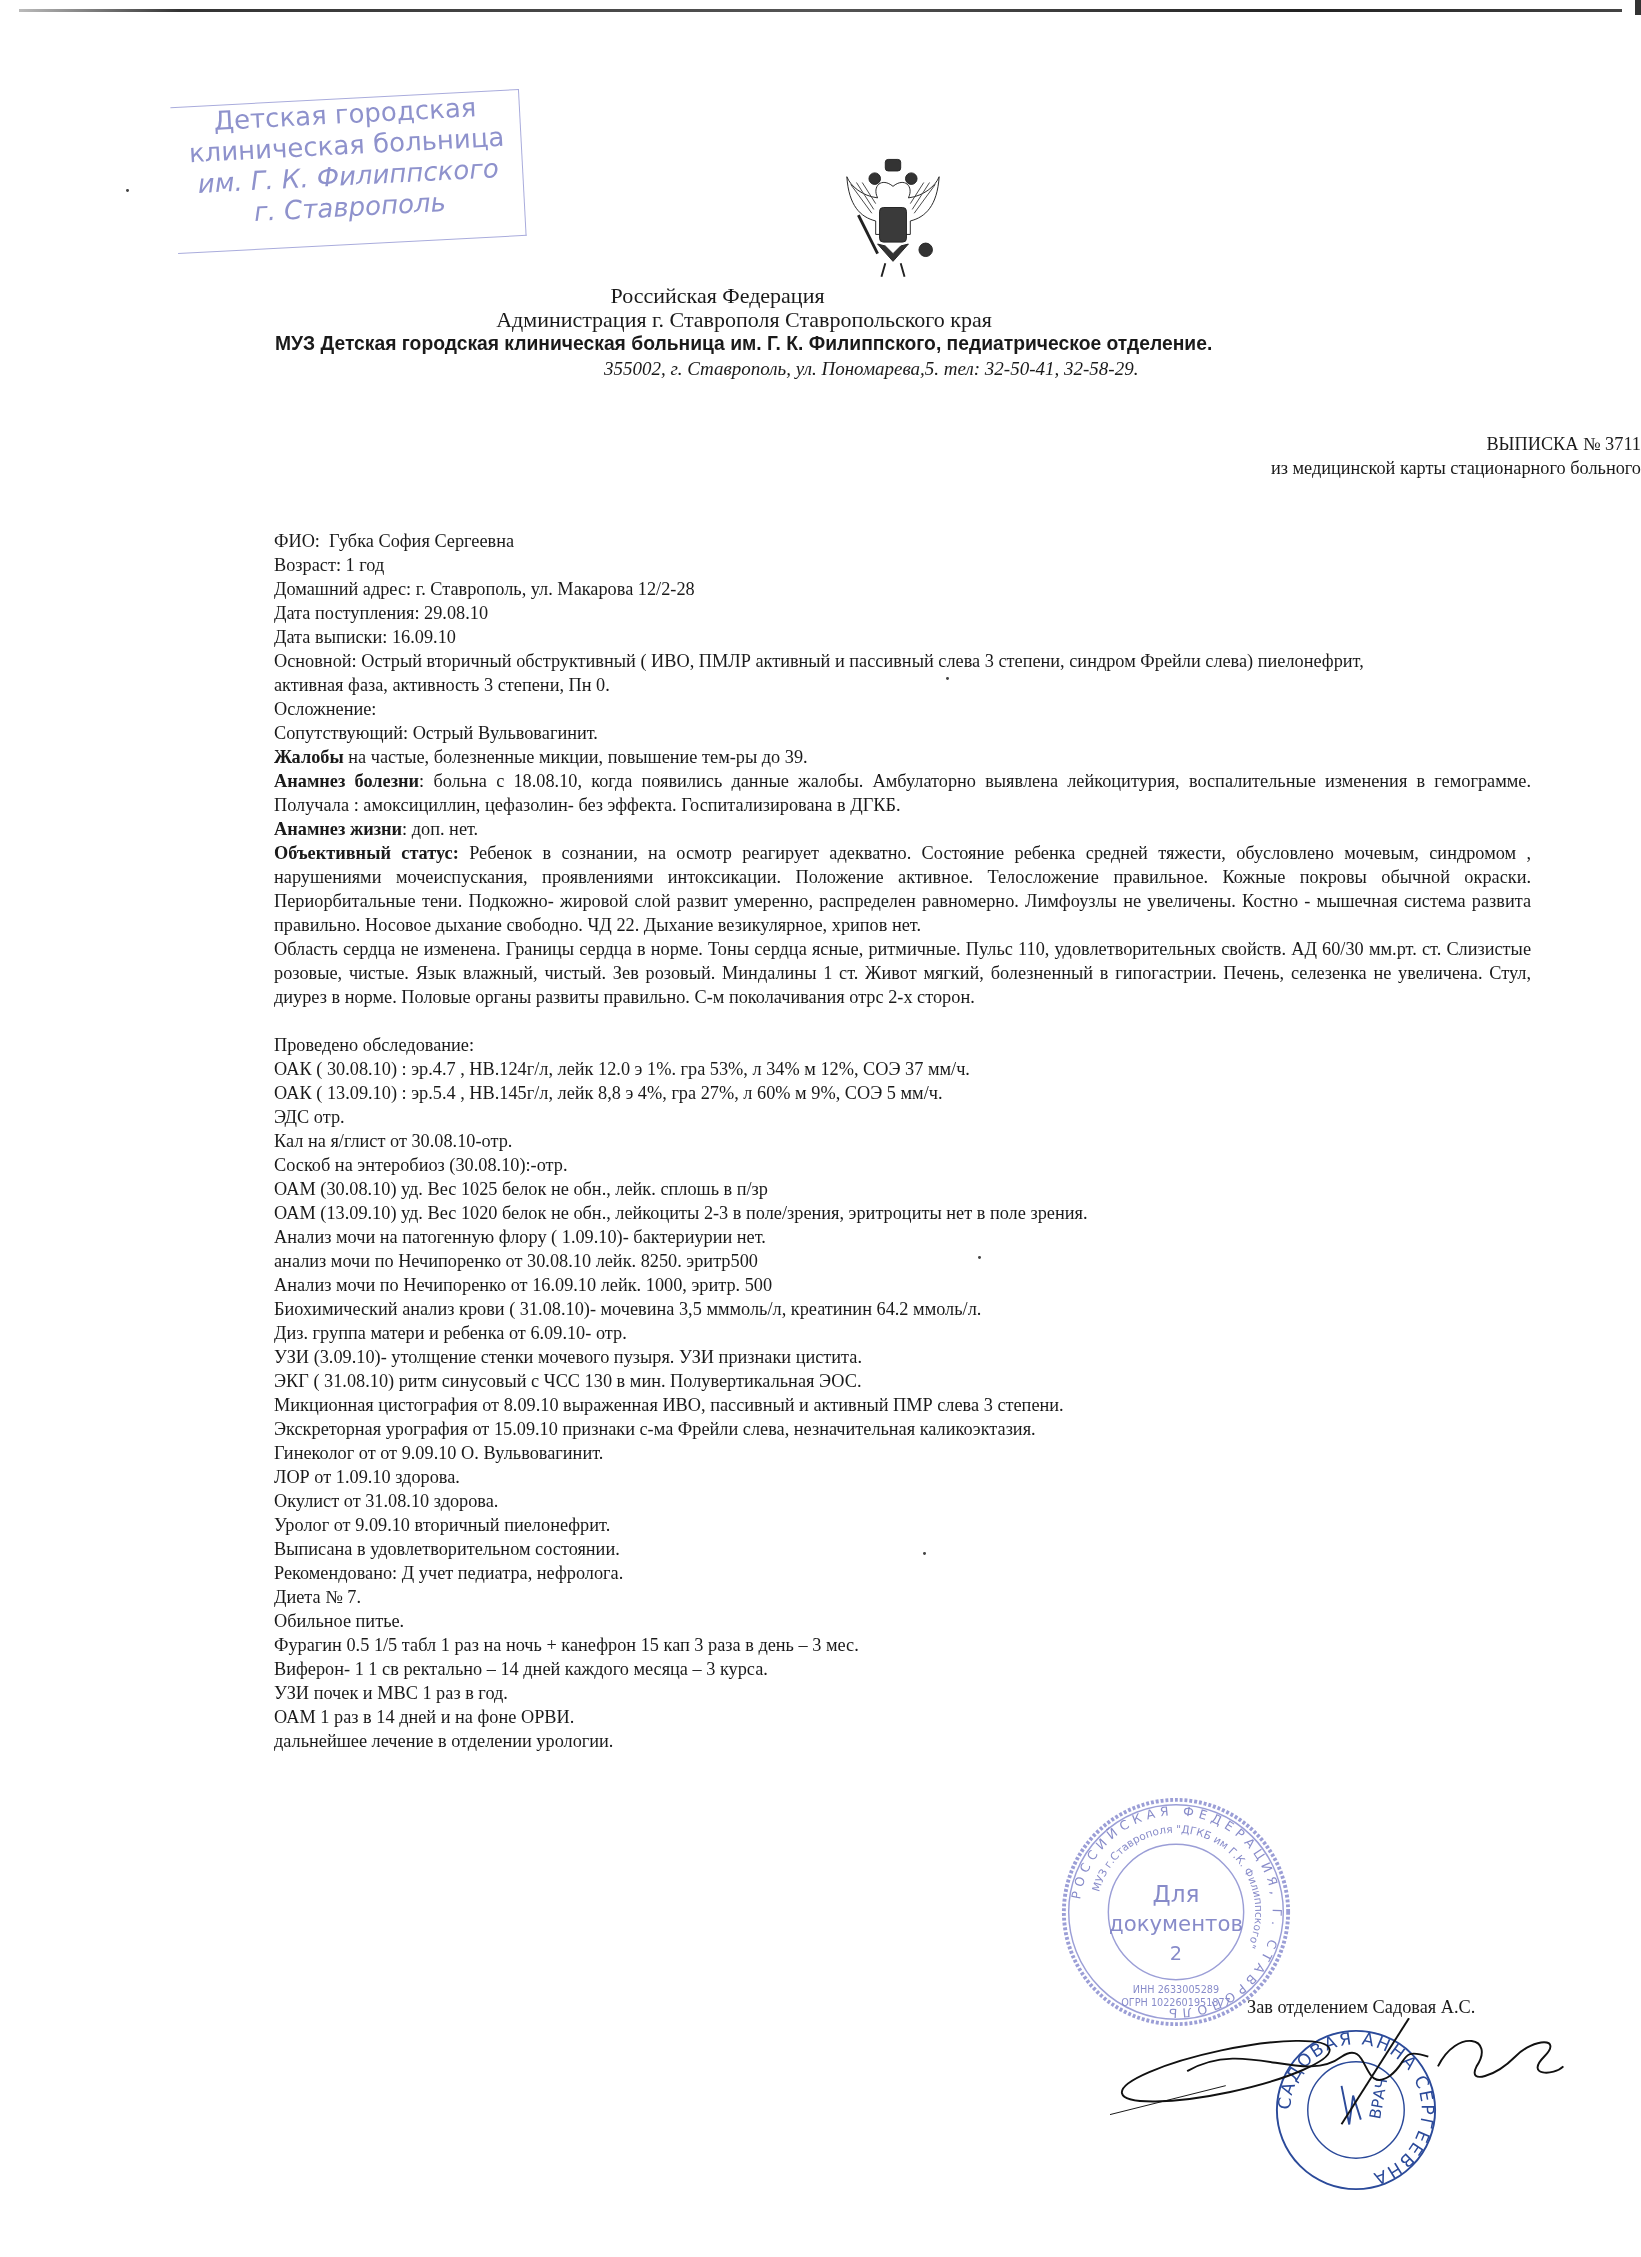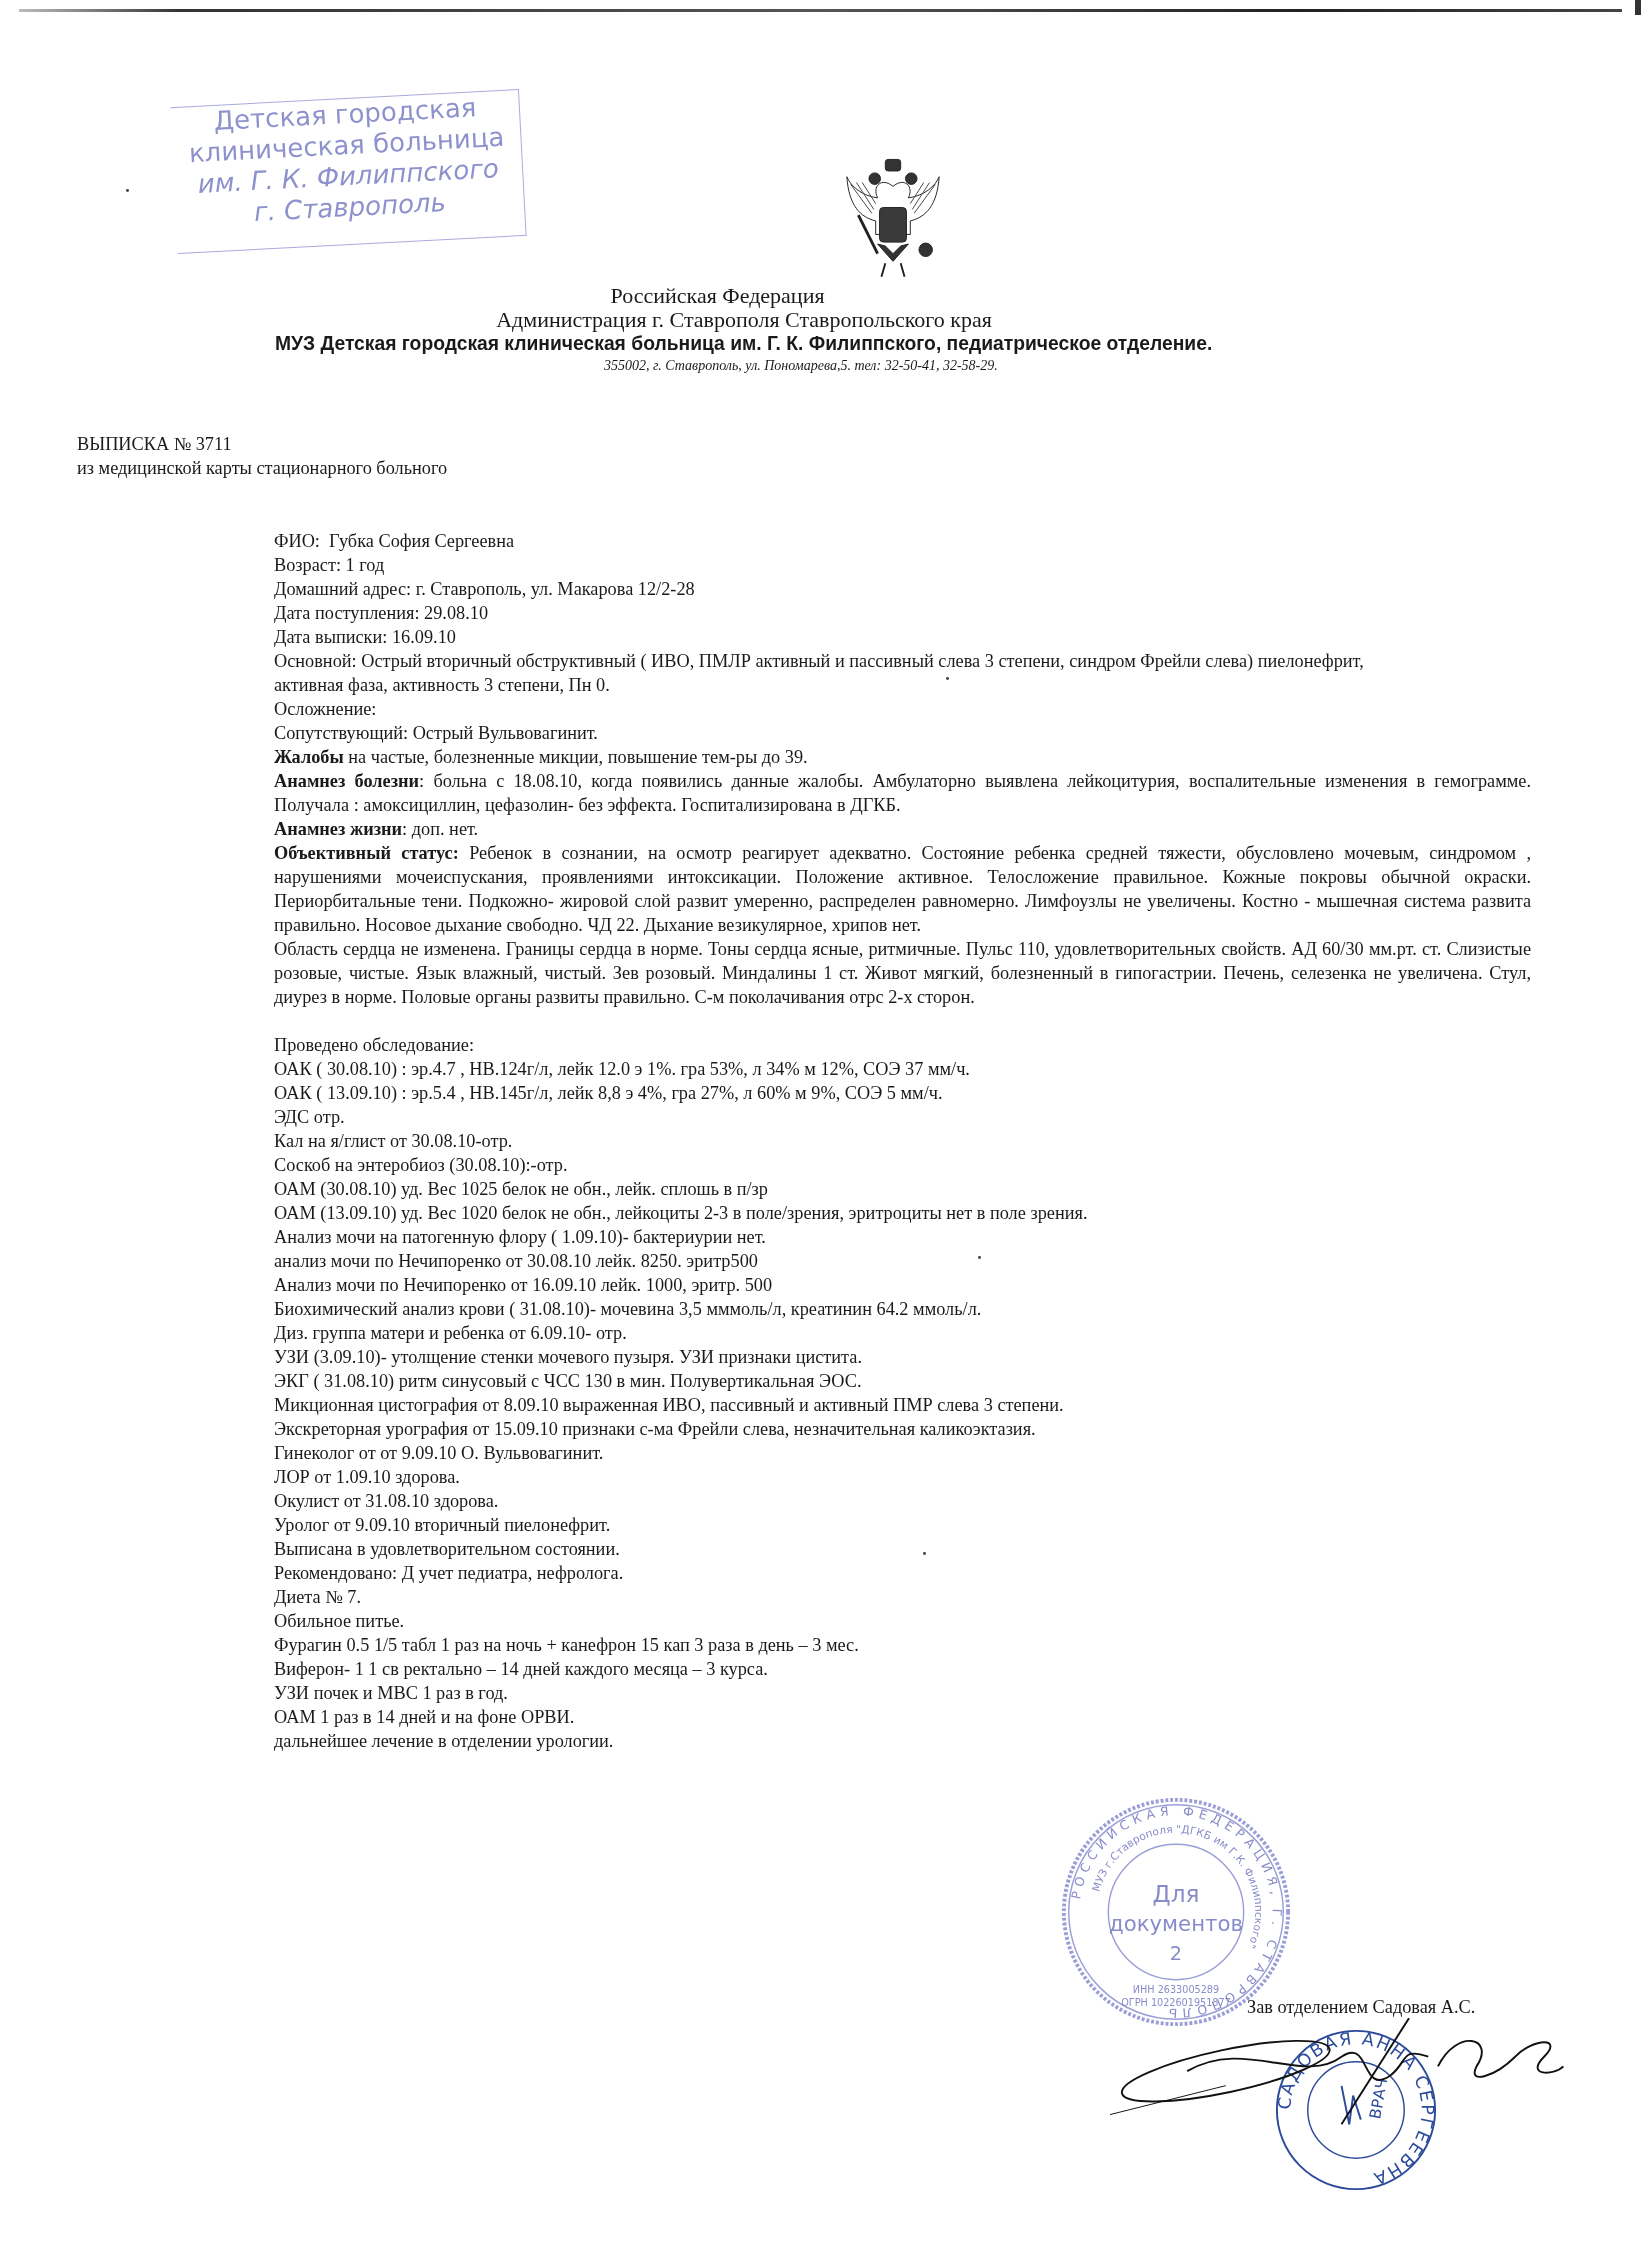--- a/index.html
+++ b/index.html
@@ -5,22 +5,22 @@
   html, body { margin:0; padding:0; background:#fff; }
   body { width:1641px; height:2257px; position:relative; overflow:hidden; font-family:"Liberation Serif", serif; color:#1a1a1a; }
   .scan-edge { position:absolute; left:19.3px; top:8.7px; width:1603px; height:2.9px; background:linear-gradient(90deg,#bbb,#333 10%,#555 50%,#222 80%,#444); }
   .scan-corner { position:absolute; right:0; top:0; width:5.8px; height:15.4px; background:#333; }
   .rect-stamp { position:absolute; left:174px; top:98px; width:348px; height:145px; transform:rotate(-3deg); color:#7b7fc4; font-family:"DejaVu Sans", sans-serif; text-align:center; border-top:1.9px solid #9a9dd6; border-bottom:1.9px solid #9a9dd6; border-right:1.9px solid #9a9dd6; opacity:.85; }
   .rect-stamp div { font-size:26px; line-height:31px; }
   .rect-stamp .it { font-style:italic; }
   .emblem { position:absolute; left:843px; top:157px; width:100px; height:126px; }
   .hdr { position:absolute; left:0; width:1435px; text-align:center; font-size:22px; }
   .hdr-bold { position:absolute; left:275px; top:333px; font-family:"Liberation Sans", sans-serif; font-weight:bold; font-size:19.3px; }
-  .hdr-addr { position:absolute; left:604px; top:358px; font-style:italic; font-size:14px; }
-  .title { position:absolute; left:0; width:1641px; text-align:left; font-size:18.3px; }
+  .hdr-addr { position:absolute; left:604px; top:358px; font-style:italic; font-size:19px; }
+  .title { position:absolute; left:0; width:1641px; text-align:right; font-size:18.3px; }
   .body { position:absolute; left:274px; top:529px; width:1257px; font-size:18.3px; line-height:24px; }
   .body p { margin:0; }
   .just { text-align:justify; }
   .gap { height:24px; }
   .round-stamp { position:absolute; left:1060px; top:1796px; width:232px; height:232px; }
   .doctor-stamp { position:absolute; left:1274px; top:2028px; width:164px; height:164px; }
   .sign-line { position:absolute; left:1247px; top:1997px; font-size:18.3px; }
   .signature { position:absolute; left:1110px; top:2018px; width:463px; height:116px; }
   .dot { position:absolute; width:2.9px; height:2.9px; background:#444; border-radius:50%; }
 </style>

